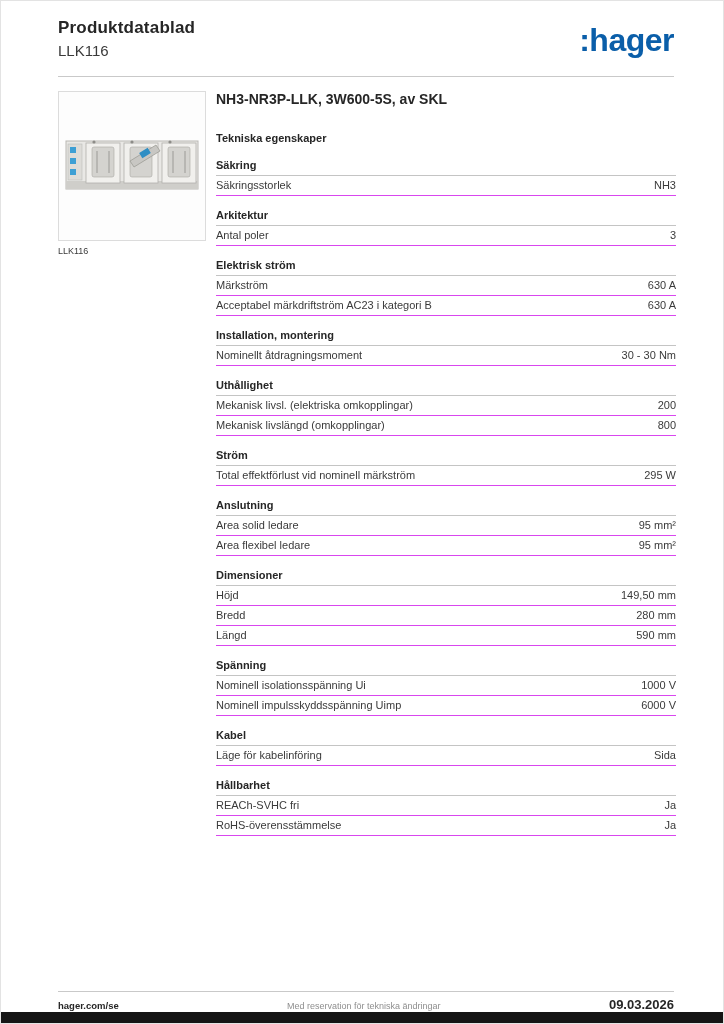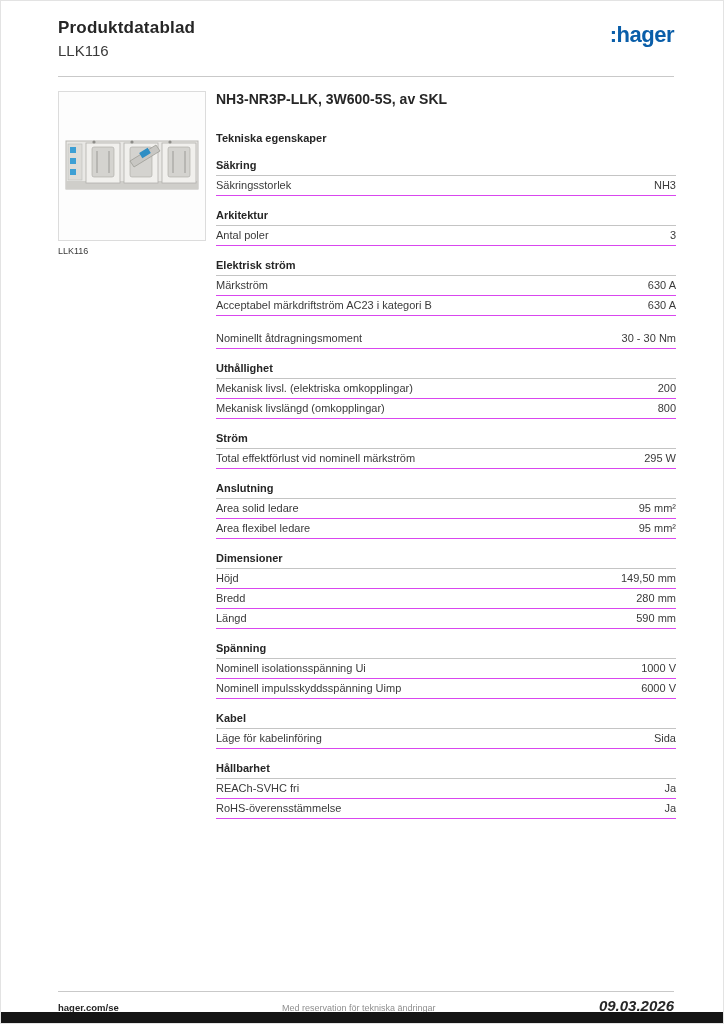--- a/index.html
+++ b/index.html
@@ -15,21 +15,21 @@
     position: absolute; inset: 0;
     border: 1px solid #e3e3e3;
     background: #fff;
   }
   
   .header { position: absolute; left: 57px; right: 49px; top: 17px; height: 50px; }
   .doc-title { font-size: 17px; font-weight: bold; color: #262626; letter-spacing: 0.2px; }
   .doc-subtitle { font-size: 15px; color: #3a3a3a; margin-top: 4px; }
   .logo {
     position: absolute; right: 0; top: 4px;
-    font-size: 22px; font-weight: bold; color: #0a5ea9;
+    font-size: 32px; font-weight: bold; color: #0a5ea9;
     letter-spacing: -0.5px;
   }
   .header-rule {
     position: absolute; left: 57px; right: 49px; top: 75px;
     border-top: 1px solid #c9c9c9;
   }
   
   .product-image-box {
     position: absolute; left: 57px; top: 90px;
     width: 148px; height: 150px;
@@ -58,21 +58,21 @@
   .row .value { text-align: right; white-space: nowrap; padding-left: 12px; }
   
   .footer {
     position: absolute; left: 57px; right: 49px; top: 990px;
     border-top: 1px solid #c9c9c9;
     display: flex; justify-content: space-between; align-items: baseline;
     padding-top: 5px;
   }
   .footer-left  { font-size: 9.5px; font-weight: bold; color: #262626; text-align: center; }
   .footer-center{ font-size: 9px; color: #8f8f8f; }
-  .footer-right { font-size: 15px; font-weight: bold; color: #262626; font-style: italic; }
+  .footer-right { font-size: 13px; font-weight: bold; color: #262626; }
   .bottom-bar {
     position: absolute; left: 0; right: 0; bottom: 0; height: 11px;
     background: #151515;
   }
 </style>
 </head>
 <body>
 
 <div class="page">
 
@@ -143,20 +143,21 @@
           <div class="row">
             <span class="label">Märkström</span>
             <span class="value">630 A</span>
           </div>
           <div class="row">
             <span class="label">Acceptabel märkdriftström AC23 i kategori B</span>
             <span class="value">630 A</span>
           </div>
         </div>
         <div class="section">
+          <div class="section-title">Installation, montering</div>
           <div class="row">
             <span class="label">Nominellt åtdragningsmoment</span>
             <span class="value">30 - 30 Nm</span>
           </div>
         </div>
         <div class="section">
           <div class="section-title">Uthållighet</div>
           <div class="row">
             <span class="label">Mekanisk livsl. (elektriska omkopplingar)</span>
             <span class="value">200</span>

